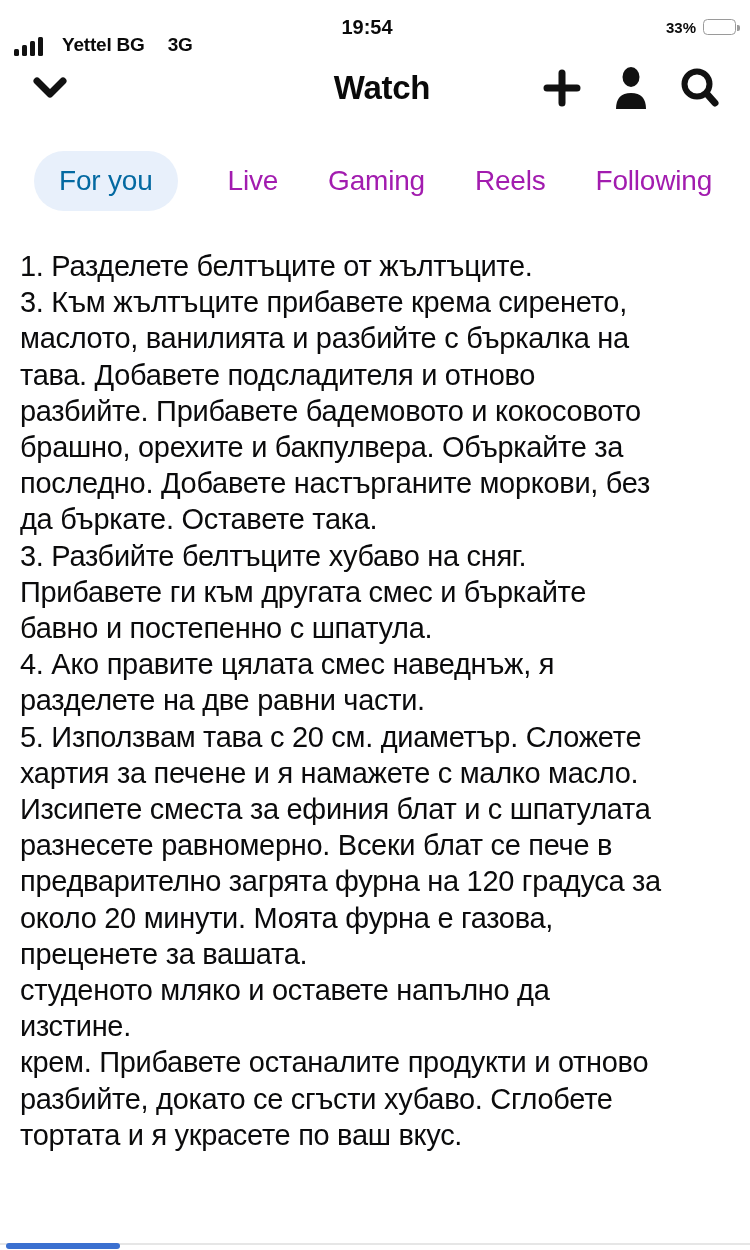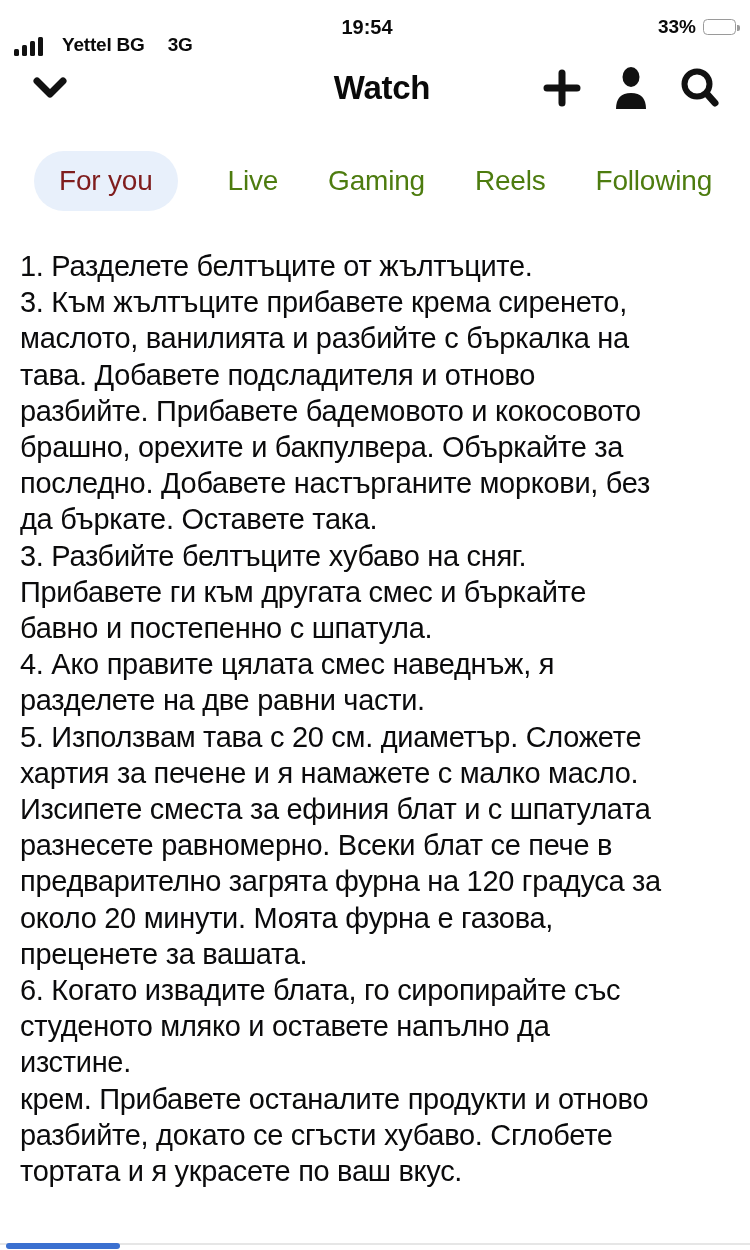--- a/index.html
+++ b/index.html
@@ -9,36 +9,36 @@
 
   
   .statusbar { display:flex; align-items:center; height:46px; padding:8px 14px 0 14px; }
   .sb-left { display:flex; align-items:flex-end; gap:19px; font-size:19px; font-weight:600; letter-spacing:-0.2px; }
   .signal { display:flex; align-items:flex-end; gap:3px; height:20px; }
   .signal i { display:block; width:5px; background:#111; border-radius:1.5px; }
   .signal i:nth-child(1){height:7px;} .signal i:nth-child(2){height:11px;}
   .signal i:nth-child(3){height:15px;} .signal i:nth-child(4){height:19px;}
   .sb-net { margin-left:4px;margin-top:36px; }
   .sb-time { position:absolute; left:0; right:16px; text-align:center; font-size:20px; font-weight:700; letter-spacing:0; pointer-events:none; }
-  .sb-right { margin-left:auto; display:flex; align-items:center; gap:7px; font-size:19px; font-weight:600; }
+  .sb-right { margin-left:auto; display:flex; align-items:center; gap:7px; font-size:15px; font-weight:600; }
   .battery { position:relative; width:33px; height:16px; border:1.5px solid #9a9a9a; border-radius:4.5px; padding:1.5px; }
   .battery-fill { height:100%; width:33%; background:#efc24b; border-radius:2px; }
   .battery-cap { position:absolute; right:-4.5px; top:4.5px; width:2.5px; height:6px; background:#9a9a9a; border-radius:0 2px 2px 0; }
 
   
   .header { position:relative; display:flex; align-items:center; height:84px; padding:0 28px; }
   .page-title { position:absolute; left:14px; right:0; text-align:center; font-size:33px; font-weight:700; letter-spacing:-0.3px; pointer-events:none; }
   .hdr-icons { margin-left:auto; display:flex; align-items:center; gap:25px; }
   .icon-btn { display:flex; align-items:center; justify-content:center; width:44px; height:48px; background:none; border:none; cursor:pointer; }
 
   
   .tabs { display:flex; align-items:center; gap:50px; padding:16px 0 0 34px; height:86px;
           white-space:nowrap; overflow:hidden; }
-  .tab { font-size:28px; font-weight:500; color:#4d7c0f; background:none; border:none; cursor:pointer; letter-spacing:-0.2px; flex:0 0 auto; }
-  .tab.active { color:#7f1d1d; background:#e8f0fb; padding:14px 25px; border-radius:34px; }
+  .tab { font-size:28px; font-weight:500; color:#a21caf; background:none; border:none; cursor:pointer; letter-spacing:-0.2px; flex:0 0 auto; }
+  .tab.active { color:#0369a1; background:#e8f0fb; padding:14px 25px; border-radius:34px; }
 
   
   .recipe { padding:32px 20px 0 20px; }
   .recipe .line { font-size:29px; line-height:36.2px; letter-spacing:-0.3px; color:#0b0b0c; white-space:nowrap; }
 
   
   .progress-track { position:absolute; left:0; right:0; bottom:5px; height:2px; background:#e6e6e6; }
   .progress-fill { position:absolute; left:6px; bottom:1px; height:6px; width:15.2%; background:#3b70d0; border-radius:3px; }
 </style>
 </head>
@@ -117,21 +117,20 @@
       <div class="line">бавно и постепенно с шпатула.</div>
       <div class="line">4. Ако правите цялата смес наведнъж, я</div>
       <div class="line">разделете на две равни части.</div>
       <div class="line">5. Използвам тава с 20 см. диаметър. Сложете</div>
       <div class="line">хартия за печене и я намажете с малко масло.</div>
       <div class="line">Изсипете сместа за ефиния блат и с шпатулата</div>
       <div class="line">разнесете равномерно. Всеки блат се пече в</div>
       <div class="line">предварително загрята фурна на 120 градуса за</div>
       <div class="line">около 20 минути. Моята фурна е газова,</div>
       <div class="line">преценете за вашата.</div>
-      <div class="line">6. Когато извадите блата, го сиропирайте със</div>
       <div class="line">студеното мляко и оставете напълно да</div>
       <div class="line">изстине.</div>
       <div class="line">крем. Прибавете останалите продукти и отново</div>
       <div class="line">разбийте, докато се сгъсти хубаво. Сглобете</div>
       <div class="line">тортата и я украсете по ваш вкус.</div>
     </div>
 
   <div class="progress-track"></div>
   <div class="progress-fill" style="width: 15.2%; background: rgb(59, 112, 208);"></div>
 

